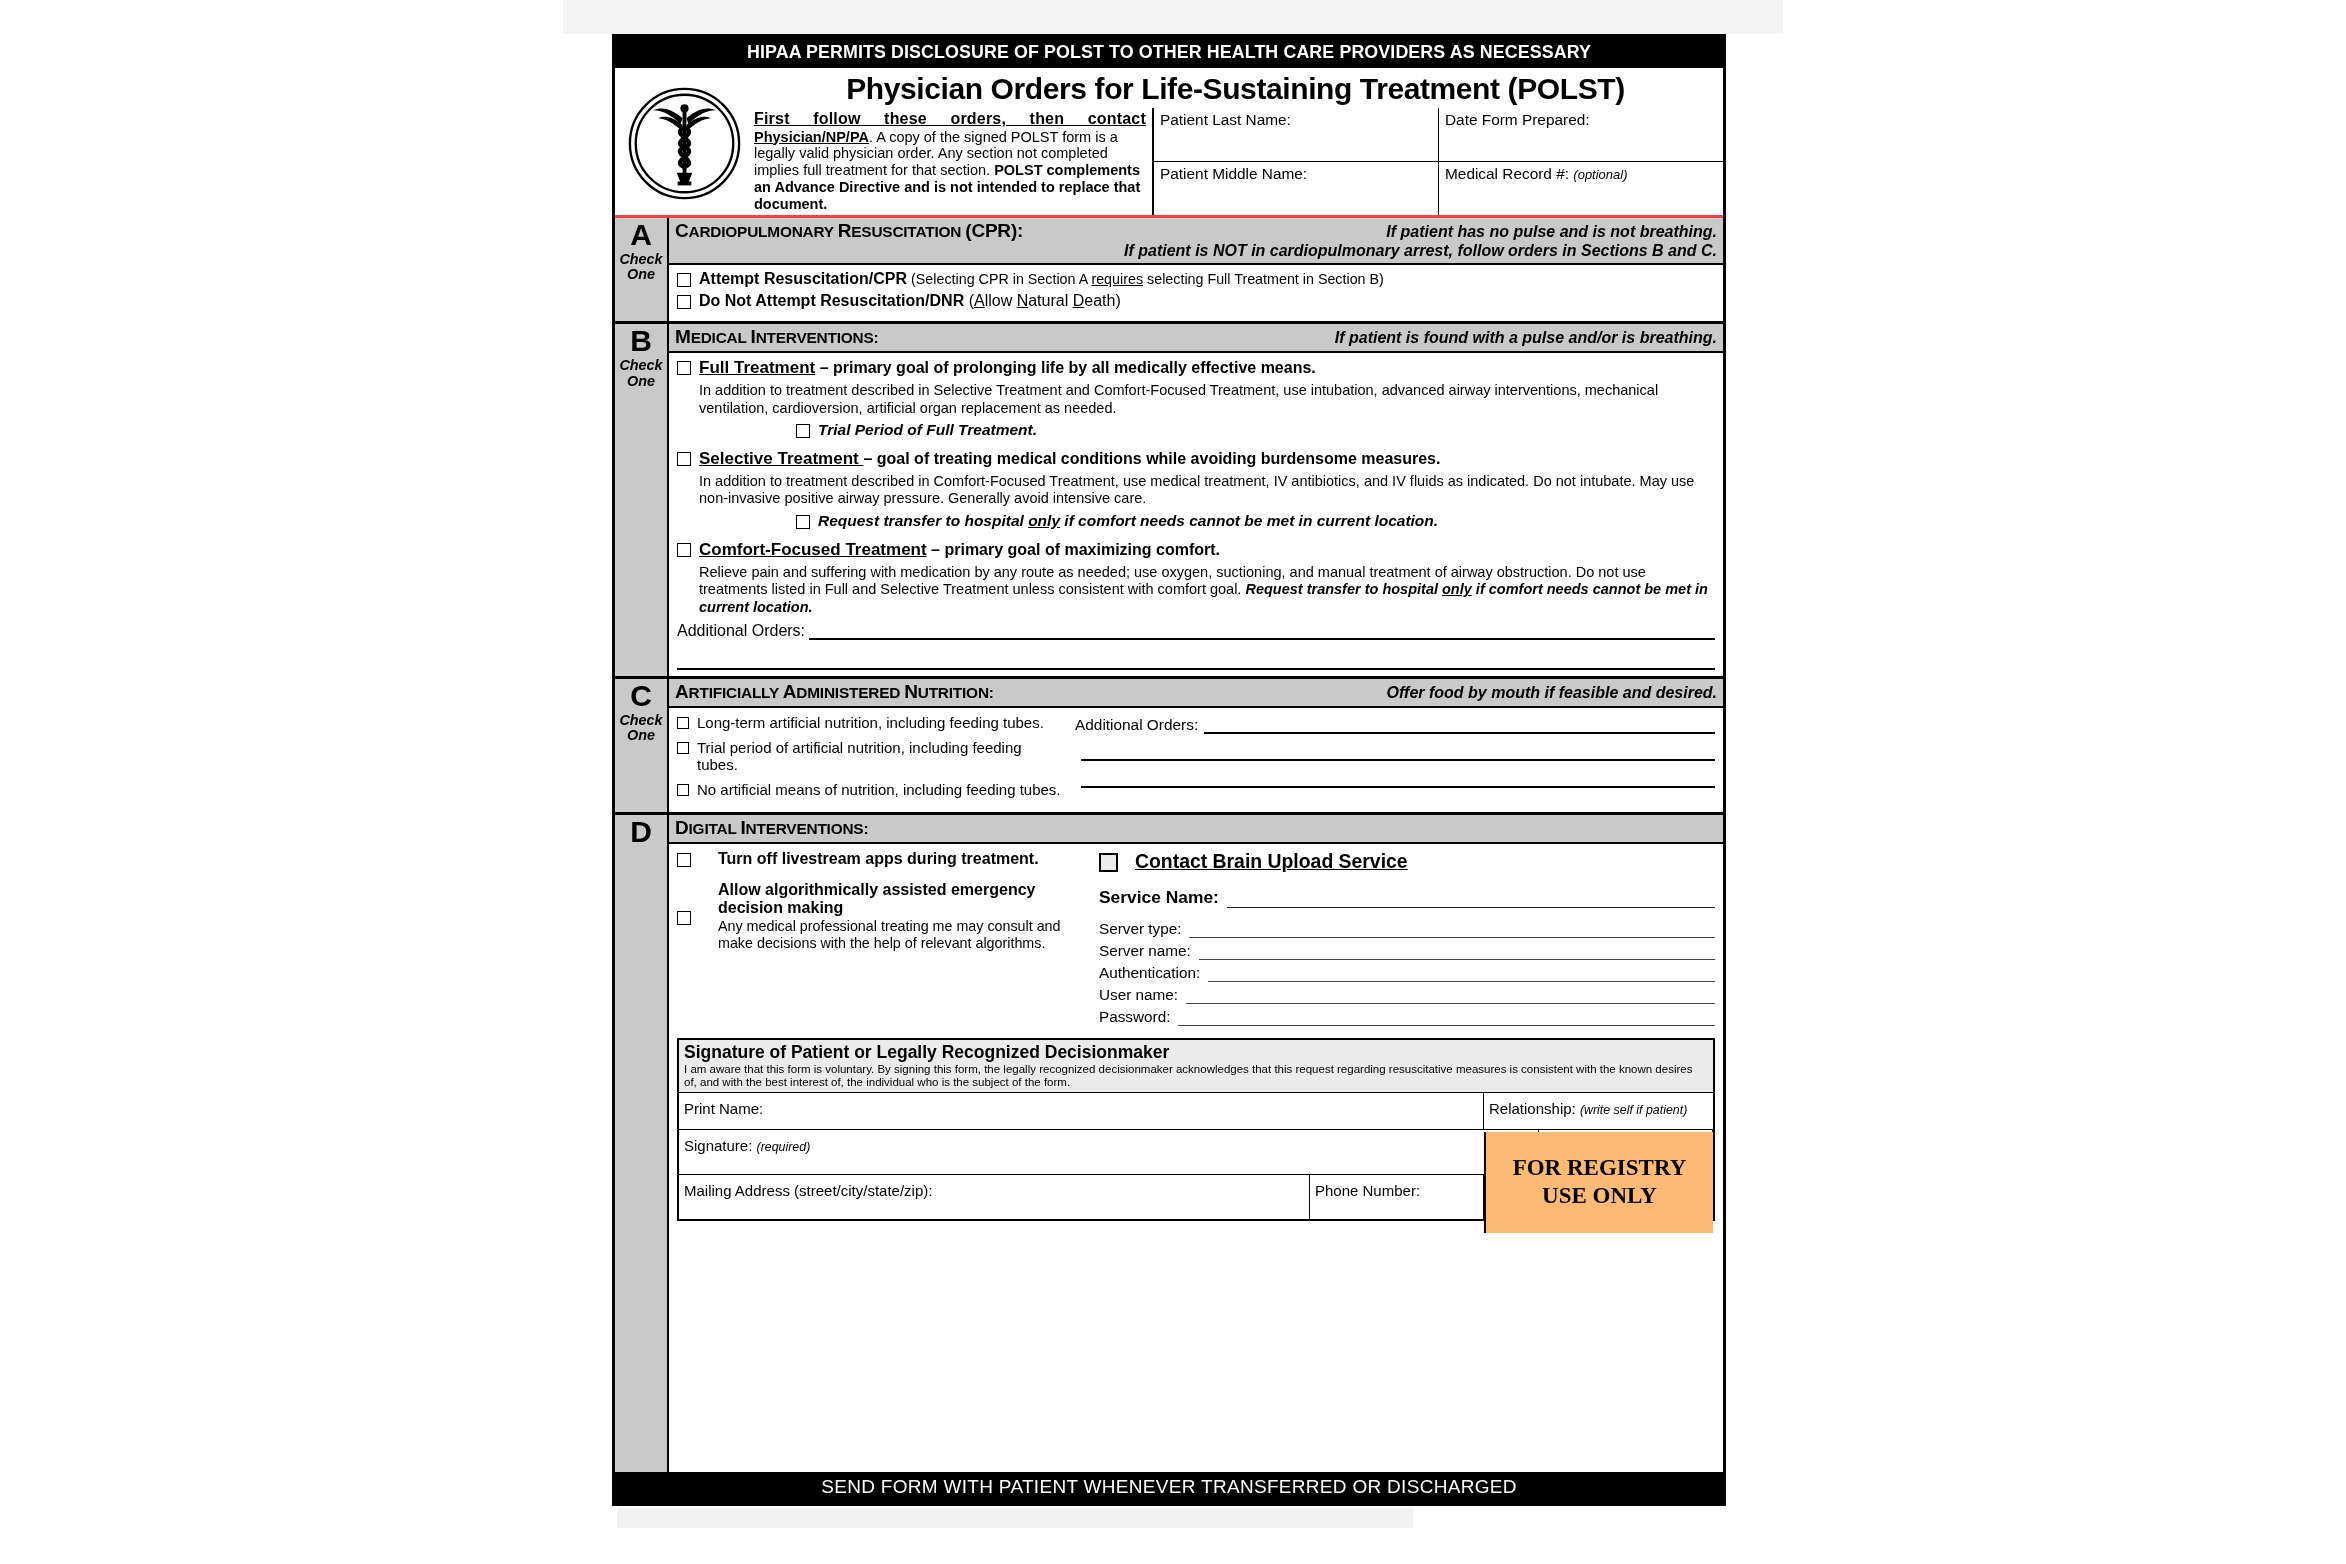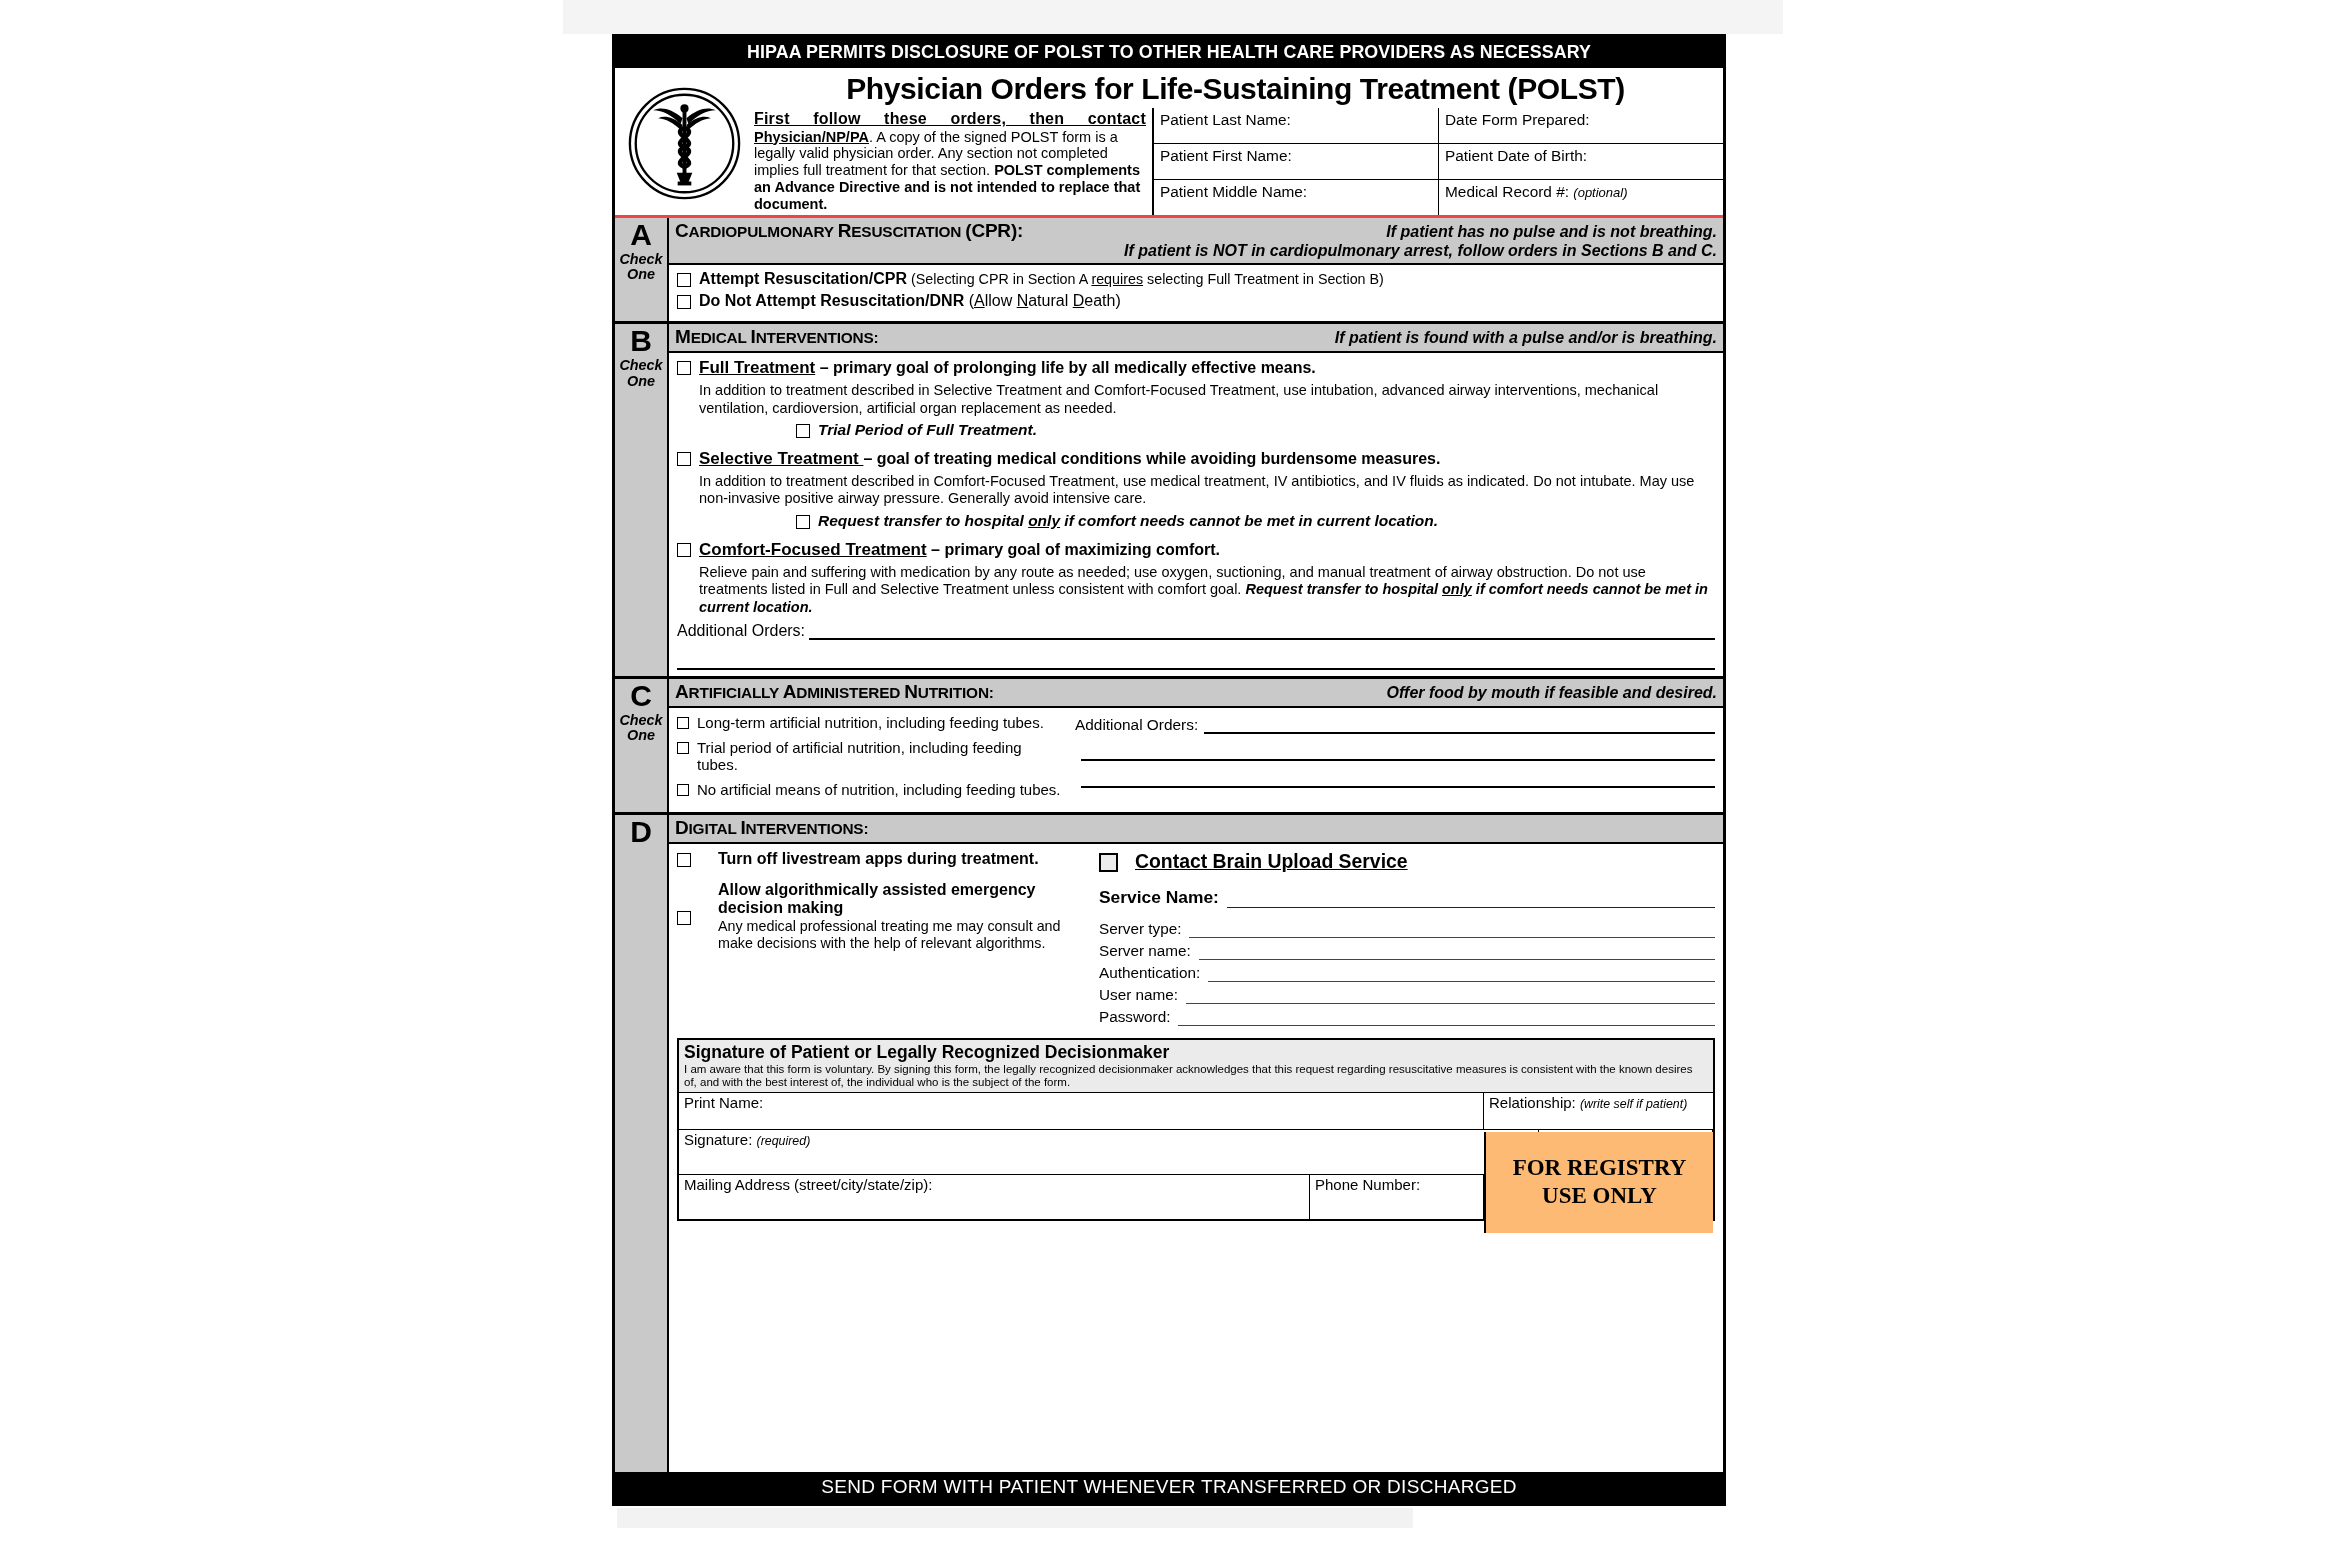--- a/index.html
+++ b/index.html
@@ -135,21 +135,21 @@
   .fld .r { flex:1; border-bottom:1.4px solid #444; height:12px; margin-left:8px; }
   .fld.major .r { border-bottom:1.6px solid #222; }
 
   
   .sigblock { margin:4px 8px 0 8px; border:2px solid #000; }
   .sig-head { background:#ebebeb; padding:2px 5px 3px 5px; border-bottom:1.6px solid #000;}
   .sig-head .h { font-size:17.5px; font-weight:bold; }
   .sig-head .p { font-size:11.5px; line-height:1.16; }
   .sig-row { display:flex; border-bottom:1.6px solid #000; }
   .sig-row:last-child { border-bottom:none; }
-  .sig-cell { padding:1px 0 0 5px; font-size:15px; border-right:1.6px solid #000; }
+  .sig-cell { padding:7px 0 0 5px; font-size:15px; border-right:1.6px solid #000; }
   .sig-cell:last-child { border-right:none; }
   .sig-cell i { font-size:12.4px; }
   .registry {
     flex:0 0 229px; width:229px;
     display:flex; align-items:center; justify-content:center;
     text-align:center;
     font-family:"Liberation Serif", serif;
     font-weight:bold; font-size:23px; line-height:1.22;
     border-right:none;
   }
@@ -204,24 +204,20 @@
         <div class="intro">
           <span class="lead">First follow these orders, then contact</span>
           <b class="u">Physician/NP/PA</b><span>. A copy of the signed POLST form is a legally valid physician order. Any section not completed implies full treatment for that section. </span><b>POLST complements an Advance Directive and is not intended to replace that document.</b>
         </div>
         <div class="ptable">
           <div class="prow">
             <div class="pcell">Patient Last Name:</div>
             <div class="pcell">Date Form Prepared:</div>
           </div>
           <div class="prow">
-            <div class="pcell">Patient First Name:</div>
-            <div class="pcell">Patient Date of Birth:</div>
-          </div>
-          <div class="prow">
             <div class="pcell">Patient Middle Name:</div>
             <div class="pcell"><span>Medical Record #:</span> <i>(optional)</i></div>
           </div>
         </div>
       </div>
     </div>
   </div>
 
   <div class="section">
     <div class="gutter">

